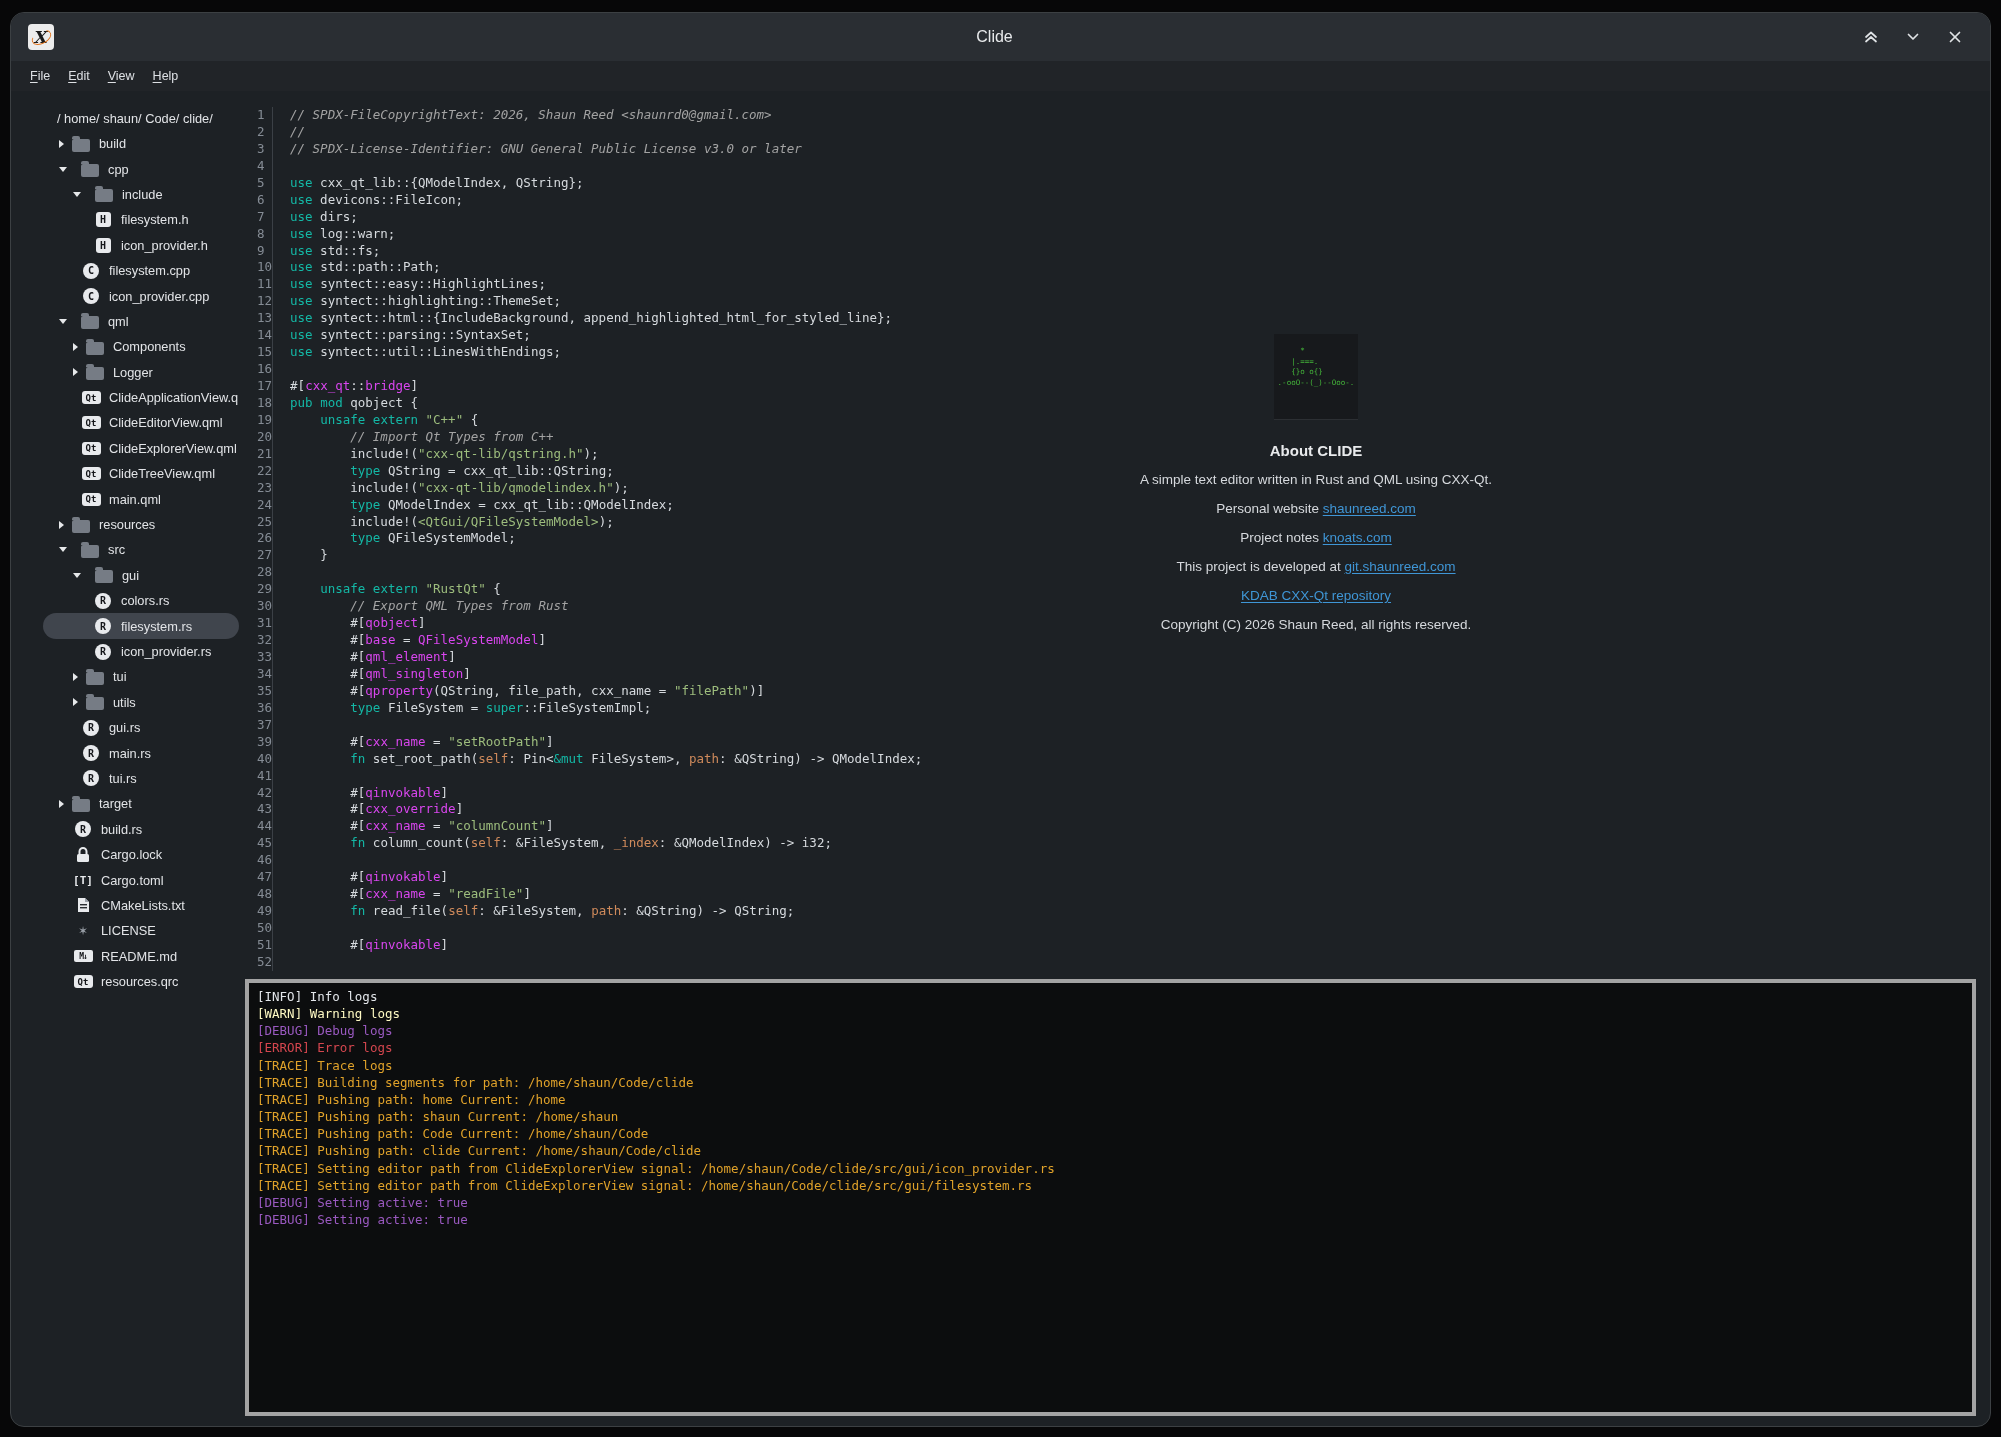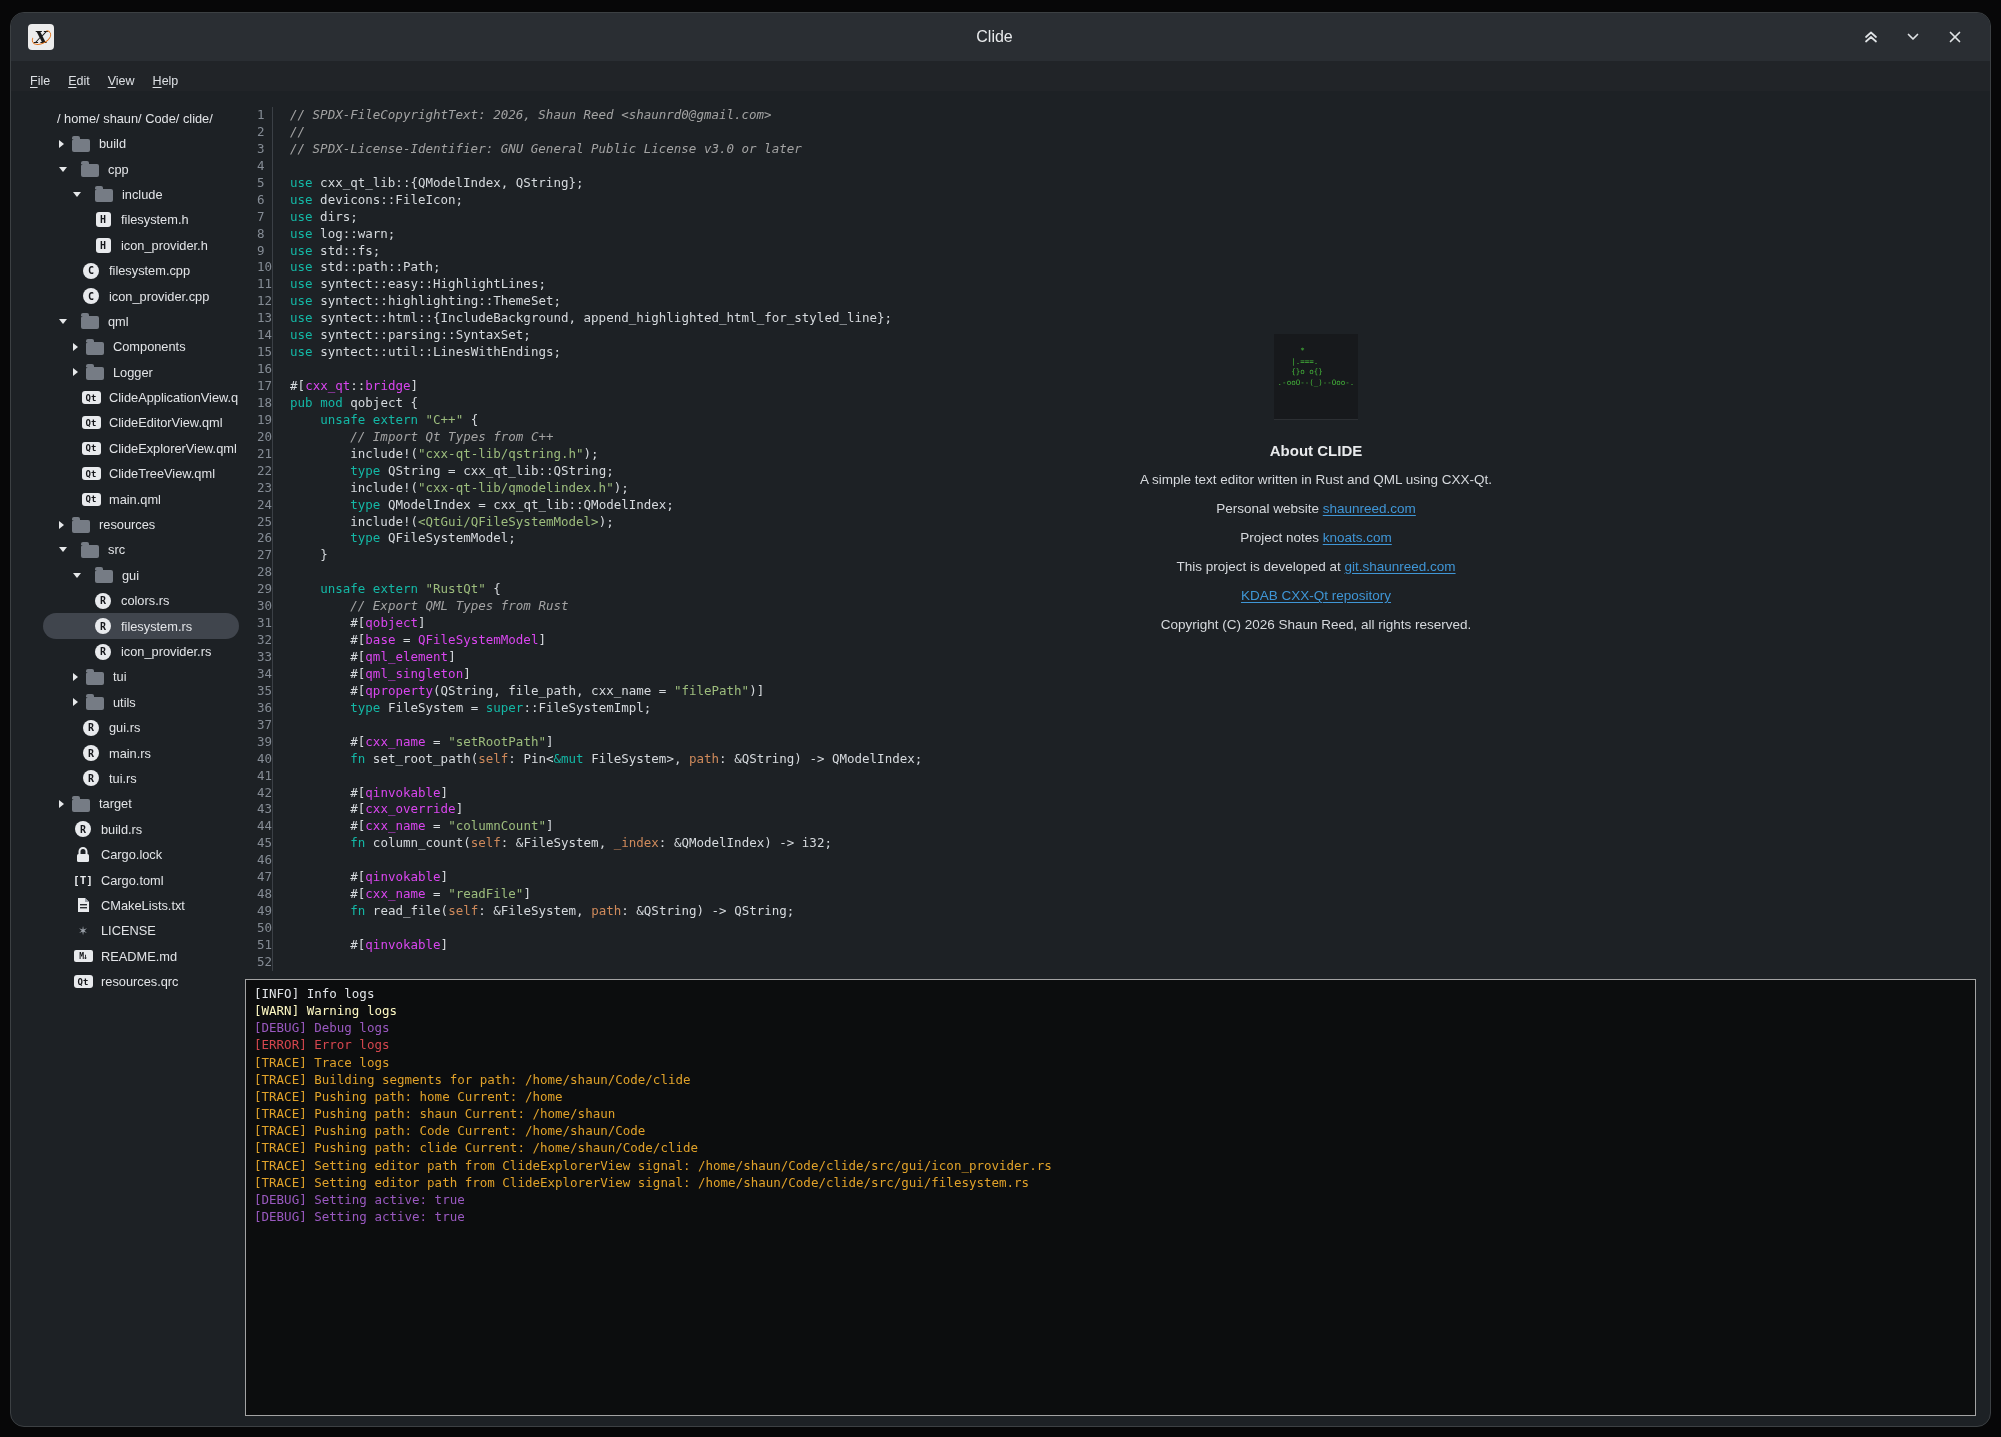--- a/index.html
+++ b/index.html
@@ -17,21 +17,21 @@
   }
   .app-icon::after {
     content:""; position:absolute; width:19px; height:11px; border:1.5px solid #e0731d;
     border-radius:50%; transform:rotate(-28deg); border-top-color:transparent;
   }
   .win-title { position:absolute; left:0; right:12px; text-align:center; color:#e8eaec; font-size:16px; }
   .win-controls { margin-left:auto; display:flex; gap:16px; padding-right:22px; z-index:2; }
   .win-btn { width:26px; height:26px; display:flex; align-items:center; justify-content:center; background:none; border:none; cursor:pointer; }
   .win-btn svg { stroke:#dfe2e5; stroke-width:1.7; fill:none; stroke-linecap:round; stroke-linejoin:round; }
   
-  .menubar { height:30px; background:#212428; display:flex; align-items:flex-end; padding-left:10px; }
+  .menubar { height:30px; background:#212428; display:flex; align-items:center; padding-left:10px; }
   .menu-item { color:#dde0e4; font-size:12.5px; padding:3px 9px; border-radius:3px; }
   .menu-item u { text-decoration:underline; text-underline-offset:2px; }
   
   .content { position:absolute; top:78px; left:0; right:0; bottom:0; }
   
   .sidebar { position:absolute; left:32px; top:14px; width:196px; bottom:0; overflow:hidden; }
   .tree-root { color:#e2e4e7; font-size:12.8px; height:26px; display:flex; align-items:center; padding-left:14px; }
   .tree-row { height:25.4px; display:flex; align-items:center; color:#e2e4e7; font-size:12.8px; border-radius:13px; }
   .tree-row.selected { background:#40454d; }
   .arrow { width:10px; margin-right:7px; flex:0 0 auto; }
@@ -60,21 +60,21 @@
   .lc .p { color:#cf8a5b; } 
   .lc .d { color:#d6dade; }
   
   .about { position:absolute; left:1095px; top:243px; width:420px; text-align:center; }
   .ascii-box { width:84px; height:86px; margin:0 auto; background:#17191c; border-bottom:1px solid #2c2f33; padding-top:12px; }
   .ascii-box pre { font:7.5px/10.5px "DejaVu Sans Mono",monospace; color:#44b53a; text-align:left; display:inline-block; }
   .about-title { margin-top:22px; color:#e8eaec; font-size:15px; font-weight:bold; }
   .about-row { margin-top:12px; color:#d6d9dd; font-size:13.5px; line-height:17px; }
   .about-row a { color:#3f96d6; text-decoration:underline; text-underline-offset:2px; }
   
-  .console { position:absolute; left:234px; top:888px; width:1731px; height:437px; background:#0c0d0e; border:1px solid #a3a3a3; padding:5px 8px; overflow:hidden; }
+  .console { position:absolute; left:234px; top:888px; width:1731px; height:437px; background:#0c0d0e; border:4px solid #a3a3a3; padding:5px 8px; overflow:hidden; }
   .clog { font:12.5px "DejaVu Sans Mono",monospace; line-height:17.15px; white-space:pre; }
   .clog.info  { color:#e3e6ea; }
   .clog.warn  { color:#fef9c3; }
   .clog.debug { color:#9a59c0; }
   .clog.error { color:#d4464e; }
   .clog.trace { color:#e0a22a; }
 </style>
 </head>
 <body>
 

